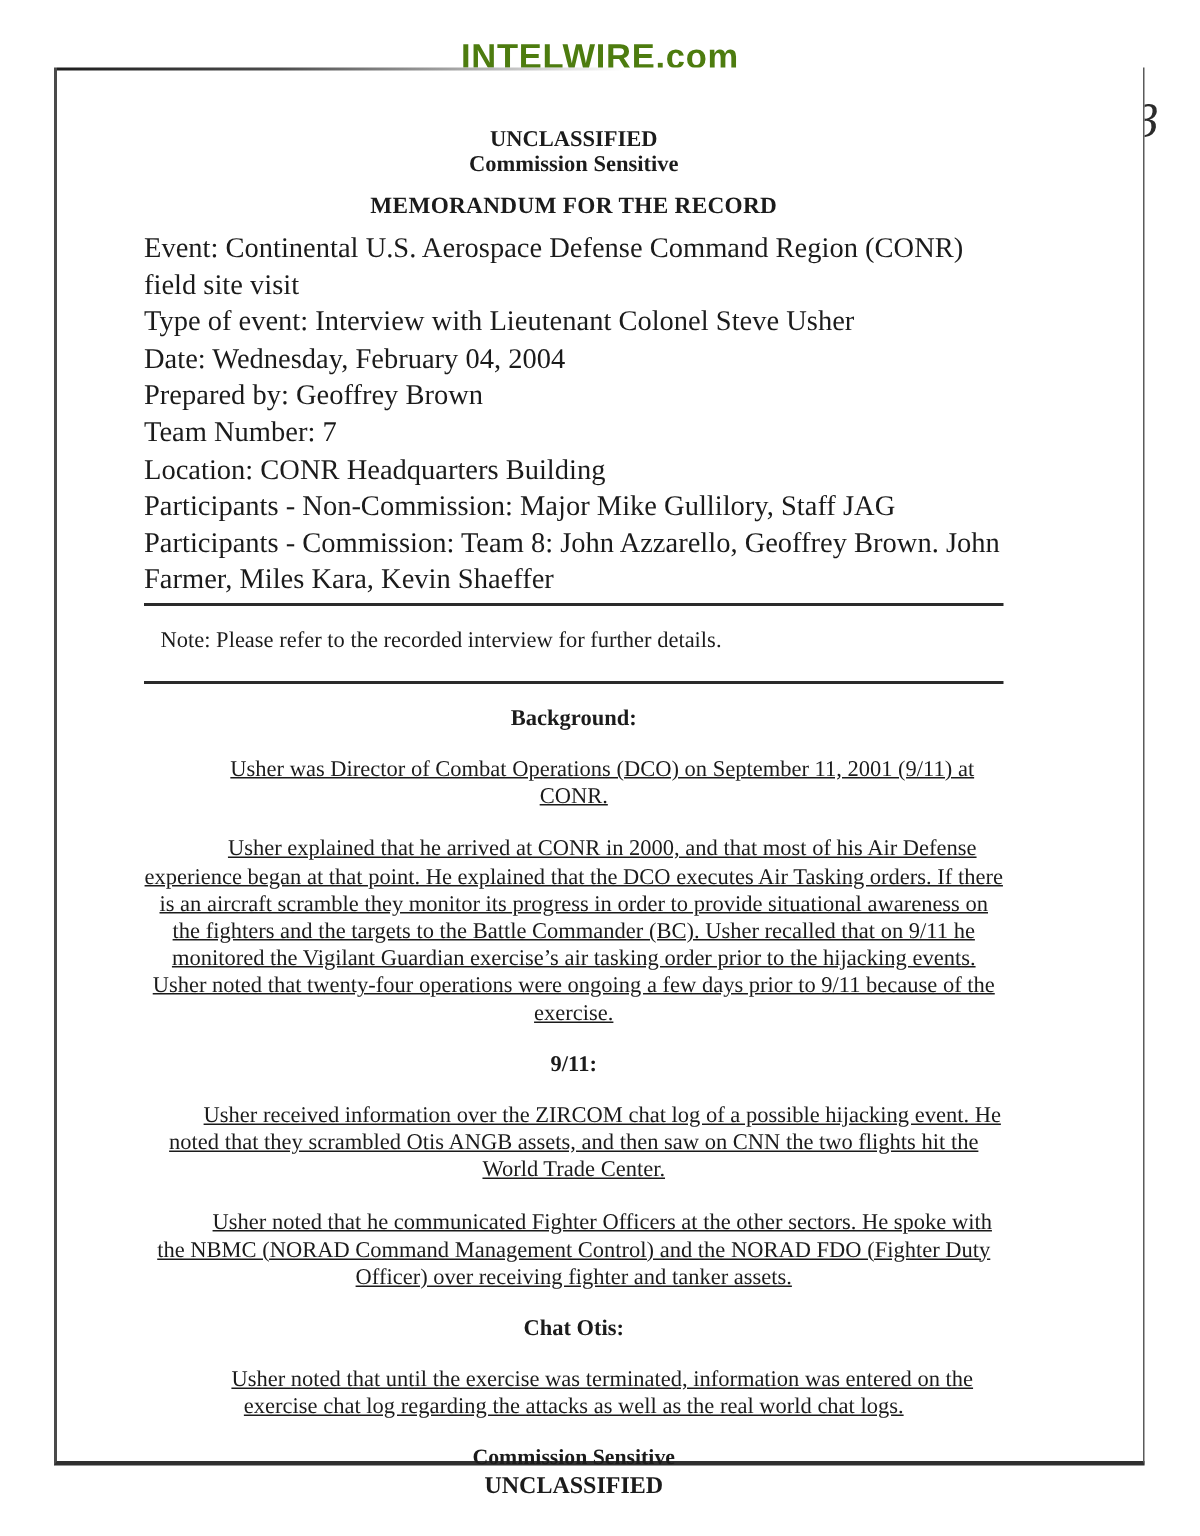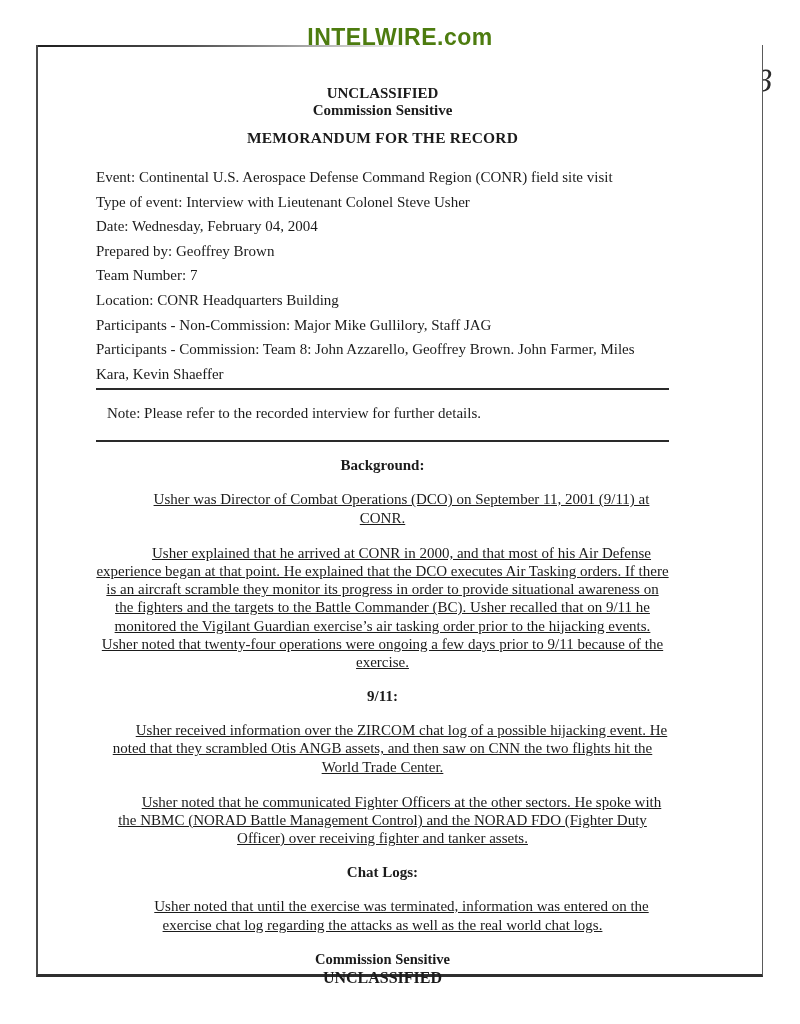--- a/index.html
+++ b/index.html
@@ -68,22 +68,22 @@
     top: 72px;
     width: 210px;
     font-family: "DejaVu Serif", serif;
     font-style: italic;
     font-size: 29px;
     transform: rotate(-4deg);
     color: #2b2b2b;
     white-space: nowrap;
   }
   .metadata {
-    margin-top: 18px;
-    font-size: 15px;
+    margin-top: 7px;
+    font-size: 19px;
   }
   .metadata p {
     margin: 0;
     line-height: 24.6px;
   }
   .note-box {
     margin-top: 2px;
     border-top: 2px solid #2a2a2a;
     border-bottom: 2px solid #2a2a2a;
     padding: 3px 0 7px 0;
@@ -156,23 +156,23 @@
       <div class="note-box">
         <p>Note: Please refer to the recorded interview for further details.</p>
       </div>
 
       <h2 class="section-heading">Background:</h2>
       <p class="para">Usher was Director of Combat Operations (DCO) on September 11, 2001 (9/11) at CONR.</p>
       <p class="para">Usher explained that he arrived at CONR in 2000, and that most of his Air Defense experience began at that point. He explained that the DCO executes Air Tasking orders. If there is an aircraft scramble they monitor its progress in order to provide situational awareness on the fighters and the targets to the Battle Commander (BC). Usher recalled that on 9/11 he monitored the Vigilant Guardian exercise’s air tasking order prior to the hijacking events. Usher noted that twenty-four operations were ongoing a few days prior to 9/11 because of the exercise.</p>
 
       <h2 class="section-heading">9/11:</h2>
       <p class="para">Usher received information over the ZIRCOM chat log of a possible hijacking event. He noted that they scrambled Otis ANGB assets, and then saw on CNN the two flights hit the World Trade Center.</p>
-      <p class="para">Usher noted that he communicated Fighter Officers at the other sectors. He spoke with the NBMC (NORAD Battle Management Control) and the NORAD FDO (Fighter Duty Officer) over receiving fighter and tanker assets.</p>
+      <p class="para">Usher noted that he communicated Fighter Officers at the other sectors. He spoke with the NBMC (NORAD Command Management Control) and the NORAD FDO (Fighter Duty Officer) over receiving fighter and tanker assets.</p>
 
-      <h2 class="section-heading">Chat Logs:</h2>
+      <h2 class="section-heading">Chat Otis:</h2>
       <p class="para">Usher noted that until the exercise was terminated, information was entered on the exercise chat log regarding the attacks as well as the real world chat logs.</p>
 
       <div class="page-footer">
         <div class="footer-sensitivity">Commission Sensitive</div>
         <div class="footer-classification">UNCLASSIFIED</div>
       </div>
 
     </div>
   </div>
 </div>

